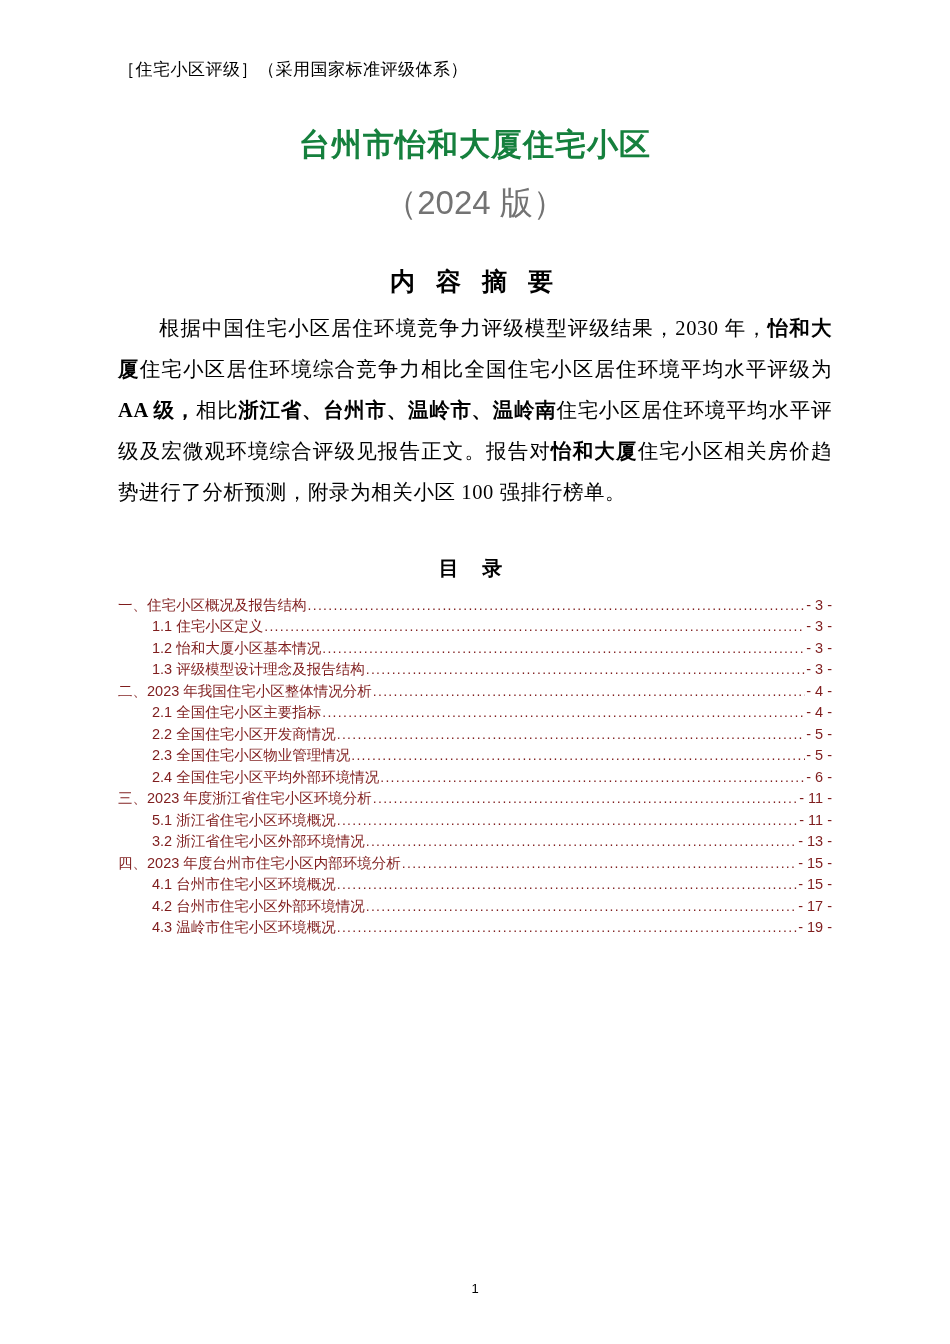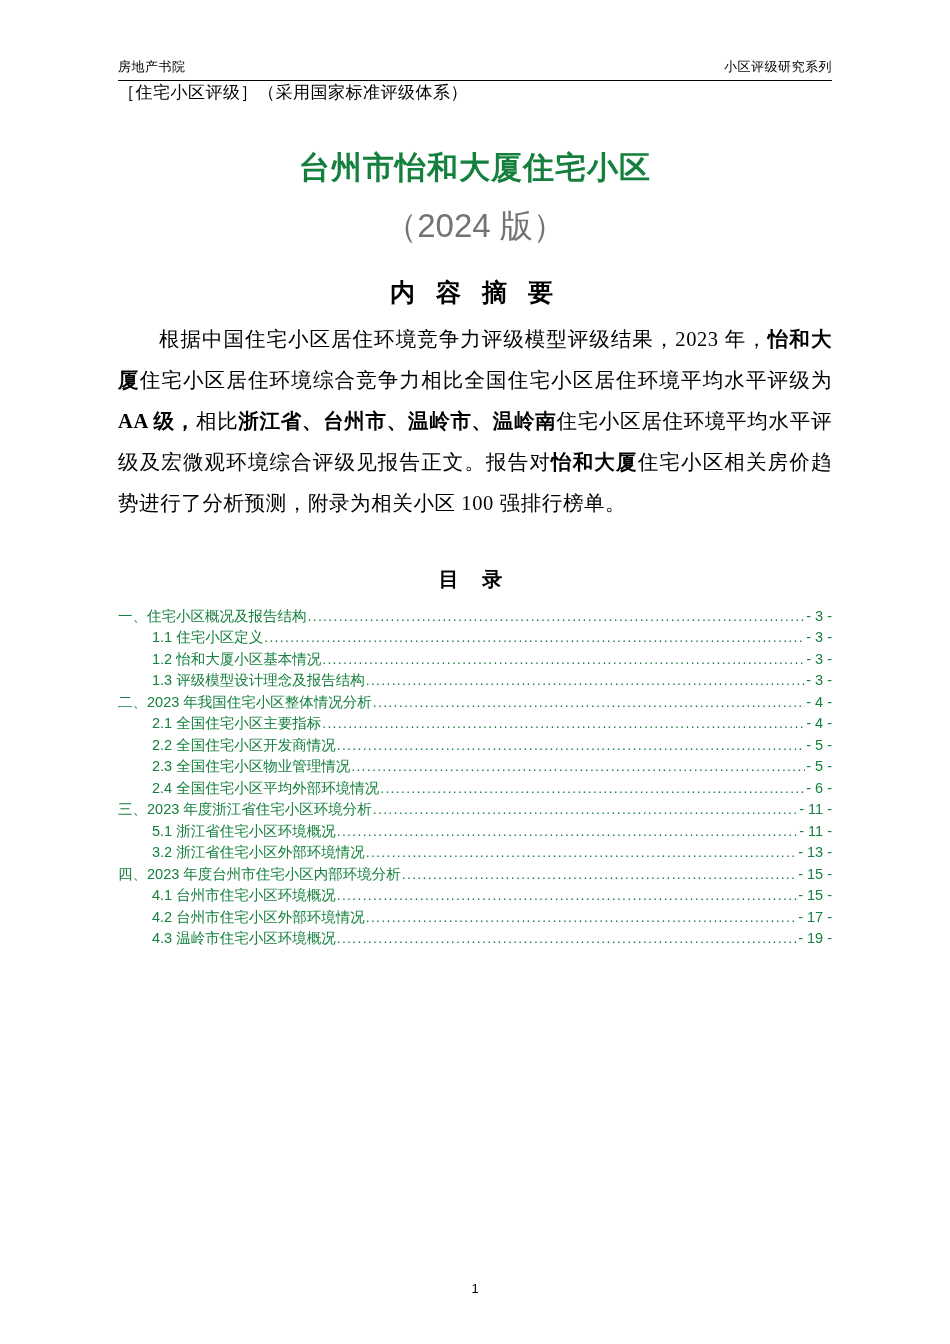--- a/index.html
+++ b/index.html
@@ -62,21 +62,21 @@
     font-size: 33px;
     margin-top: 12px;
     font-family: Liberation Sans, sans-serif;
   }
 
   
   .section-heading {
     text-align: center;
     font-weight: bold;
     font-size: 25px;
-    margin-top: 27px;
+    margin-top: 39px;
     margin-bottom: 10px;
     letter-spacing: 7px;
     font-family: "Liberation Sans", "DejaVu Sans", sans-serif;
   }
   .abstract {
     font-size: 20.5px;
     line-height: 2.0;
     text-align: justify;
     text-indent: 2em;
     letter-spacing: 0.6px;
@@ -90,21 +90,21 @@
     text-align: center;
     font-weight: bold;
     font-size: 20px;
     letter-spacing: 9px;
     margin-top: 42px;
     margin-bottom: 12px;
     font-family: "Liberation Sans", "DejaVu Sans", sans-serif;
   }
   .toc {
     font-family: "Liberation Sans", "DejaVu Sans", sans-serif;
-    color: #15803d;
+    color: #7f1d1d;
     font-size: 14.5px;
   }
   .toc-item {
     display: flex;
     align-items: baseline;
     line-height: 1.0;
     padding: 3.5px 0;
     white-space: nowrap;
   }
   .toc-item.level1 { padding-left: 0px; }
@@ -130,34 +130,30 @@
     font-family: "Liberation Sans", "DejaVu Sans", sans-serif;
     font-size: 13px;
     color: #000;
   }
 </style>
 </head>
 <body>
 
 <div class="page">
 
-  <div class="header">
-    <div class="left">房地产书院</div>
-    <div class="right">小区评级研究系列</div>
-  </div>
 
   <div class="doc-label">［住宅小区评级］（采用国家标准评级体系）</div>
 
   <div class="title-block">
     <div class="title-main">台州市怡和大厦住宅小区</div>
     <div class="title-sub">（2024 版）</div>
   </div>
 
   <div class="section-heading">内 容 摘 要</div>
-  <div class="abstract" id="abstract-paragraph"><span>根据中国住宅小区居住环境竞争力评级模型评级结果，2023 年，</span><b>怡和大厦</b><span>住宅小区居住环境综合竞争力相比全国住宅小区居住环境平均水平评级为</span><b>AA 级，</b><span>相比</span><b>浙江省、台州市、温岭市、温岭南</b><span>住宅小区居住环境平均水平评级及宏微观环境综合评级见报告正文。报告对</span><b>怡和大厦</b><span>住宅小区相关房价趋势进行了分析预测，附录为相关小区 100 强排行榜单。</span></div>
+  <div class="abstract" id="abstract-paragraph"><span>根据中国住宅小区居住环境竞争力评级模型评级结果，2030 年，</span><b>怡和大厦</b><span>住宅小区居住环境综合竞争力相比全国住宅小区居住环境平均水平评级为</span><b>AA 级，</b><span>相比</span><b>浙江省、台州市、温岭市、温岭南</b><span>住宅小区居住环境平均水平评级及宏微观环境综合评级见报告正文。报告对</span><b>怡和大厦</b><span>住宅小区相关房价趋势进行了分析预测，附录为相关小区 100 强排行榜单。</span></div>
 
   <div class="toc-heading">目 录</div>
   <div class="toc" id="toc-list">
       <div class="toc-item level1">
         <span class="toc-text">一、住宅小区概况及报告结构</span>
         <span class="toc-dots">........................................................................................................................................................................................................</span>
         <span class="toc-page">- 3 -</span>
       </div>
       <div class="toc-item level2">
         <span class="toc-text">1.1 住宅小区定义</span>

